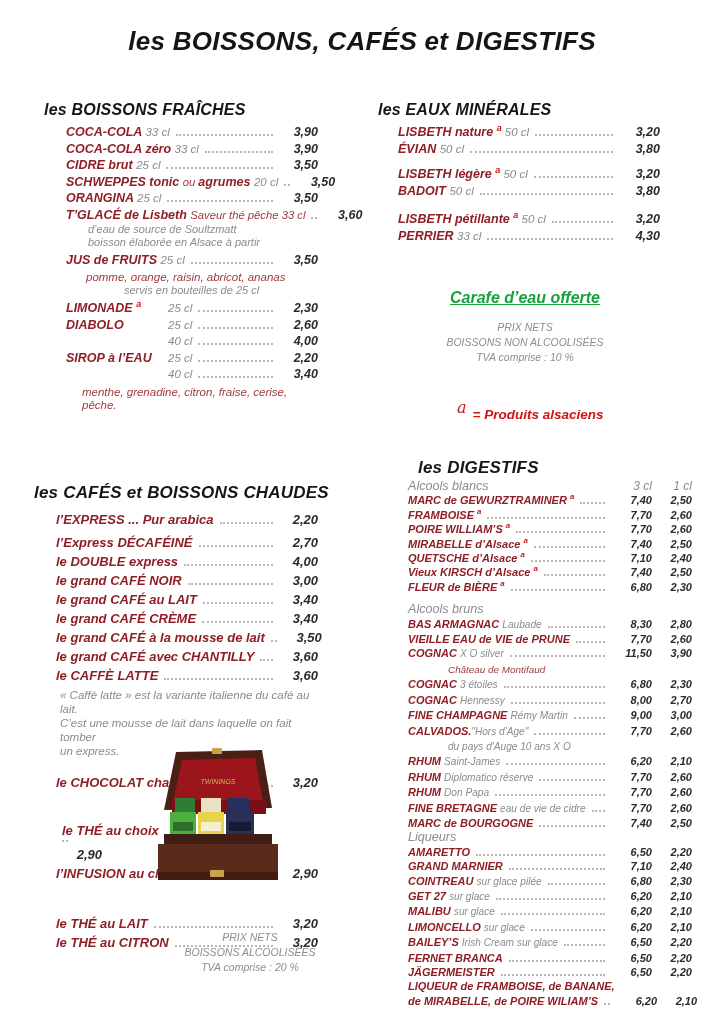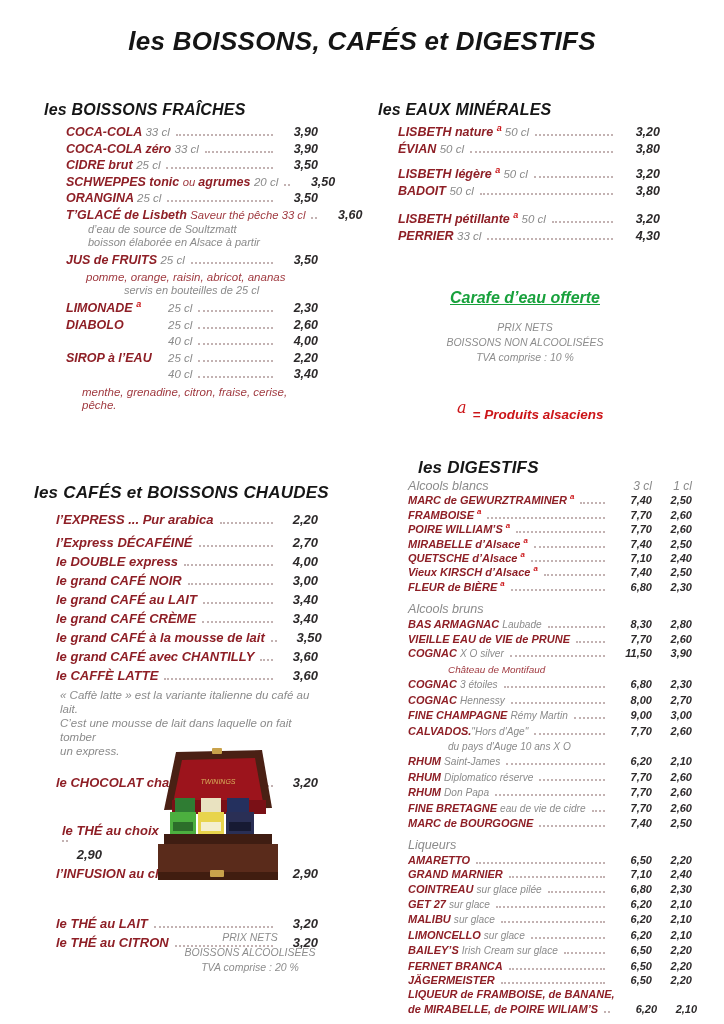--- a/index.html
+++ b/index.html
@@ -426,21 +426,21 @@
         <span class="dots"></span>
         <span class="price p0">7,70</span>
         <span class="price p1">2,60</span>
       </div>
       <div class="mrow">
         <span class="segs"><span class="seg-b">MARC de BOURGOGNE</span></span>
         <span class="dots"></span>
         <span class="price p0">7,40</span>
         <span class="price p1">2,50</span>
       </div>
-      <div class="mrow hdr" style="margin-top: 8px;">
+      <div class="mrow hdr" style="">
         <span class="segs"><span class="seg-sub">Liqueurs</span></span>
         <span class="dots" style="visibility: hidden;"></span>
         <span class="price p0"></span>
         <span class="price p1"></span>
       </div>
       <div class="mrow">
         <span class="segs"><span class="seg-b">AMARETTO</span></span>
         <span class="dots"></span>
         <span class="price p0">6,50</span>
         <span class="price p1">2,20</span>

